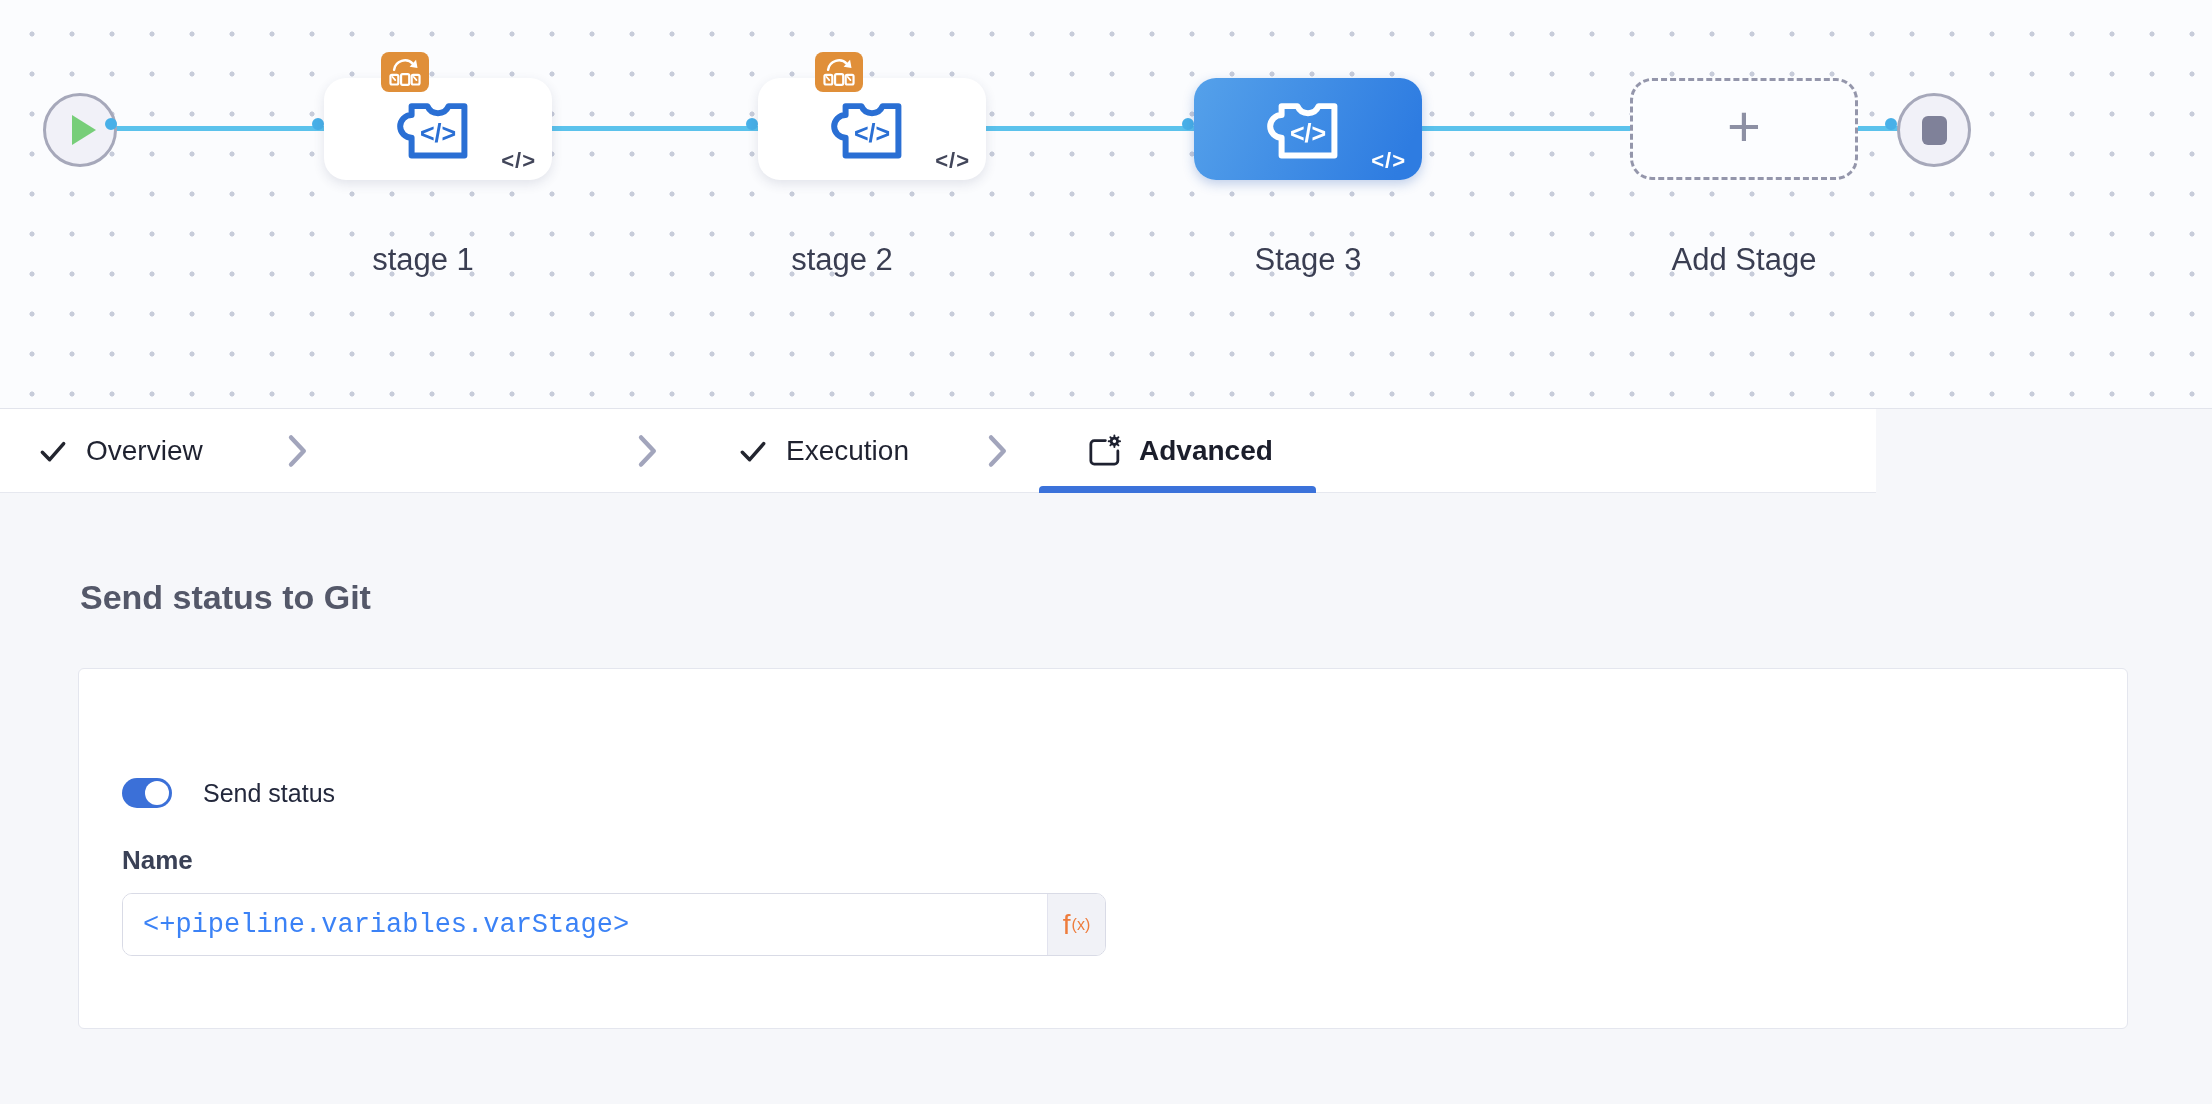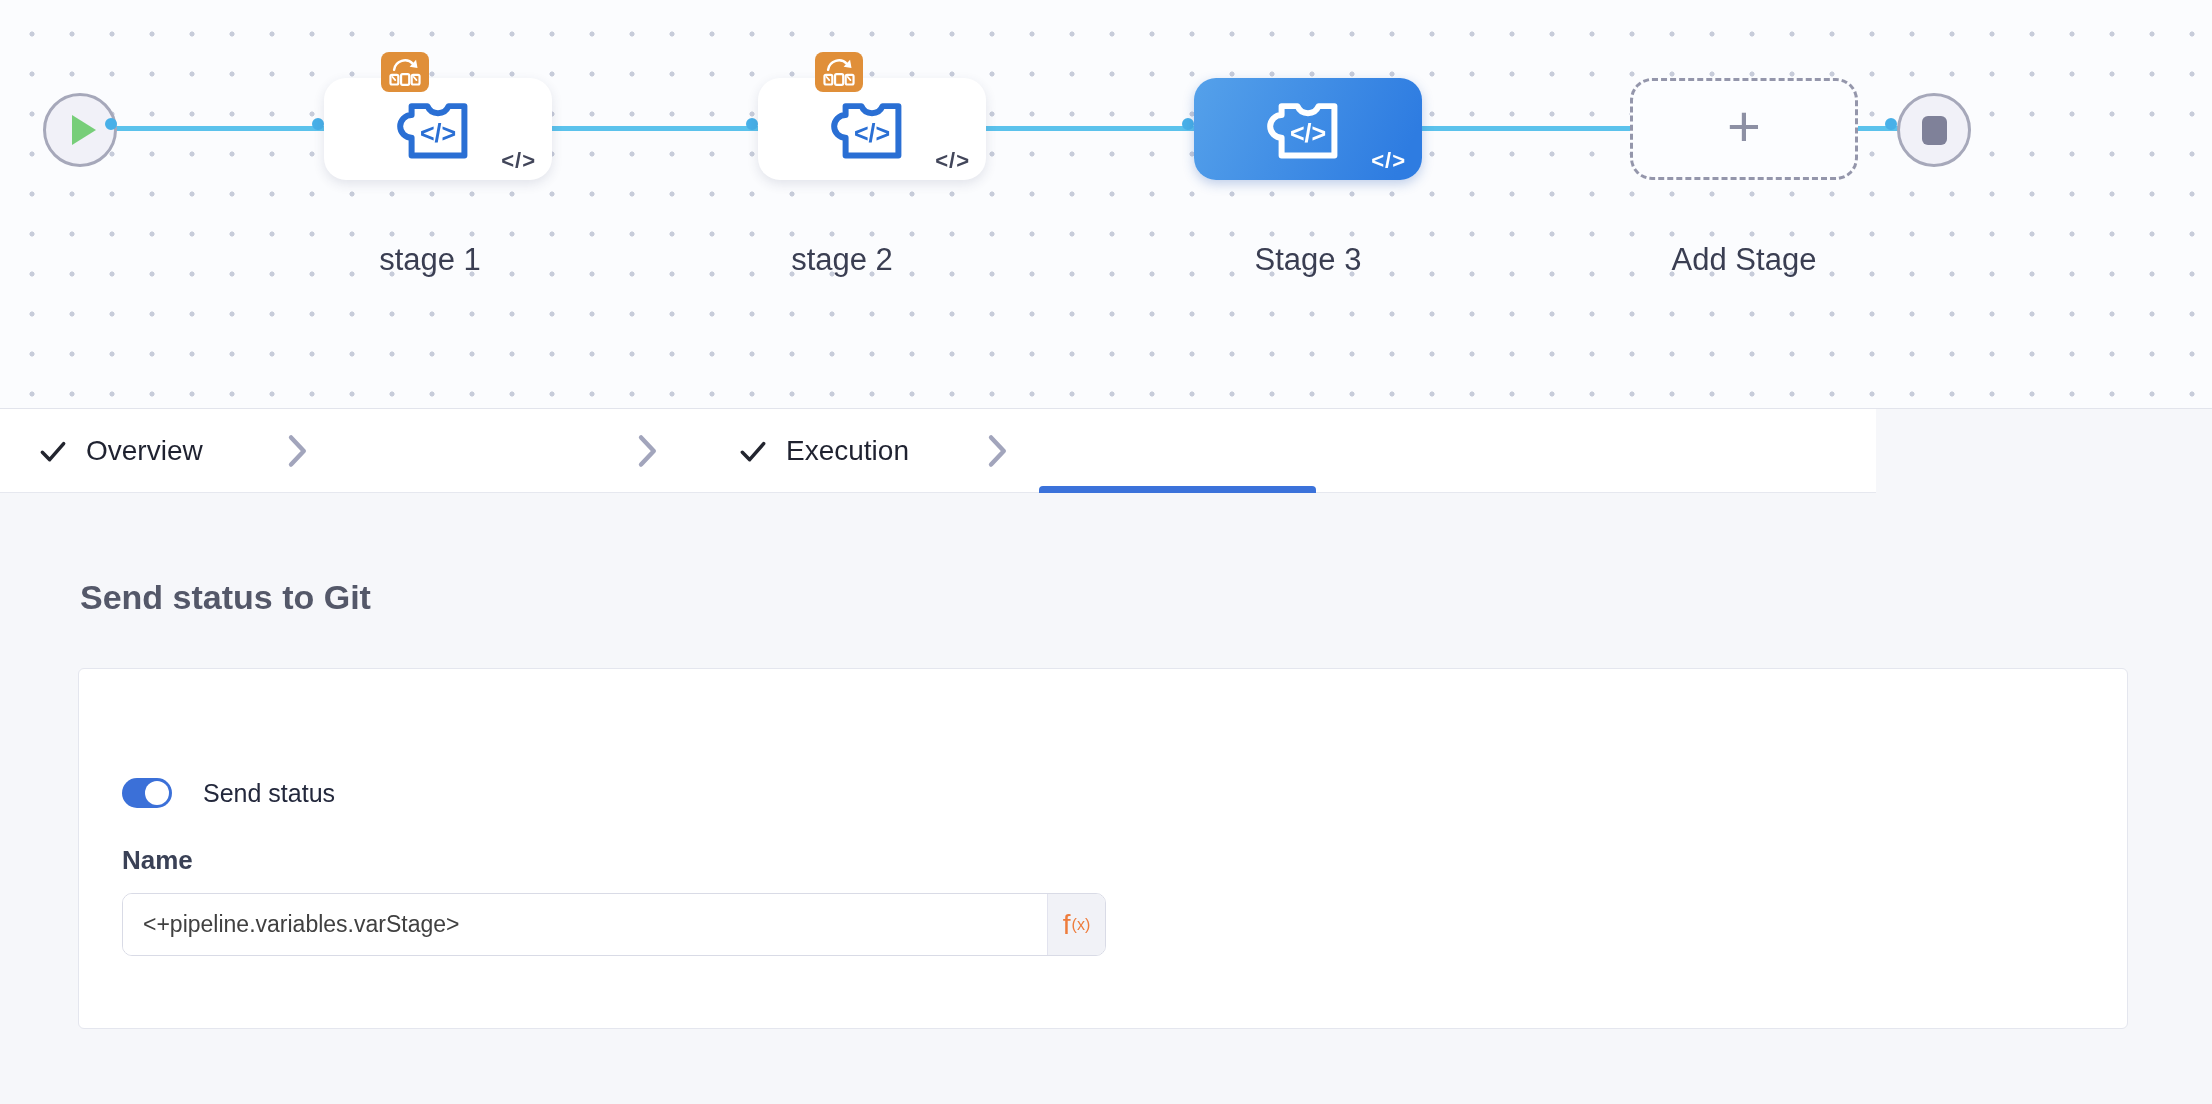--- a/index.html
+++ b/index.html
@@ -72,22 +72,22 @@
 
   .toggle-row { position:absolute; left:43px; top:95px; height:58px; display:flex; align-items:center; gap:31px; }
   .toggle { position:relative; width:50px; height:30px; border-radius:15px; background:#3b70d8; cursor:pointer; }
   .toggle .knob { position:absolute; right:3px; top:3px; width:24px; height:24px;
     background:#fff; border-radius:50%; }
   .toggle-label { font-size:25px; color:#23283c; }
 
   .name-label { position:absolute; left:43px; top:176px; font-size:26px; font-weight:600; color:#3a4156; }
   .input-group { position:absolute; left:43px; top:224px; width:984px; height:63px;
     border:1px solid #d9dbe6; border-radius:10px; background:#fff; display:flex; overflow:hidden; }
-  .name-input { flex:1; border:none; outline:none; padding:0 20px; font-size:23px;
-    color:#404040; font-family:Liberation Sans, sans-serif; background:#fff; }
+  .name-input { flex:1; border:none; outline:none; padding:0 20px; font-size:27px;
+    color:#3b82f6; font-family:Liberation Mono, monospace; background:#fff; }
   .fx-btn { width:58px; background:#f1f2f7; border-left:1px solid #e2e3ee;
     display:flex; align-items:center; justify-content:center; cursor:pointer;
     color:#ee7c3c; font-size:28px; }
   .fx-btn sub { font-size:16px; margin-left:1px; }
 </style>
 </head>
 <body>
 
 <div class="canvas">
   <div class="flow-line"></div>
@@ -156,21 +156,21 @@
   </div>
 
   <div class="add-node">
     <span class="plus-glyph">+</span>
   </div>
 
   <div class="terminal end">
     <div class="stop-sq"></div>
   </div>
 
-  <div class="stage-label" style="left:316px">stage 1</div>
+  <div class="stage-label" style="left:309px">stage 1</div>
   <div class="stage-label" style="left:728px">stage 2</div>
   <div class="stage-label" style="left:1194px">Stage 3</div>
   <div class="stage-label" style="left:1630px">Add Stage</div>
 </div>
 
 <div class="tabbar">
 
   <div class="tab" style="left:37px">
     <svg width="32" height="32" viewBox="0 0 24 24" fill="none" stroke="#23252f" stroke-width="2.6" stroke-linecap="round" stroke-linejoin="round">
       <path d="M4 13 L9.5 18.5 L20 6.5"></path>
@@ -197,20 +197,28 @@
     </svg>
     <span>Execution</span>
   </div>
 
   <span class="tab-chevron" style="left:985px">
     <svg width="24" height="34" viewBox="0 0 14 20" fill="none" stroke="#a2a5bc" stroke-width="2.6" stroke-linecap="round" stroke-linejoin="round">
         <path d="M3.5 2 L11 10 L3.5 18"></path>
       </svg>
   </span>
 
+  <div class="tab active" style="left:1086px">
+    <svg width="36" height="36" viewBox="0 0 26 26" fill="none" stroke="#1e2130" stroke-width="2" stroke-linecap="round">
+      <path d="M23 13 V20 a2.5 2.5 0 0 1 -2.5 2.5 H6 A2.5 2.5 0 0 1 3.5 20 V8 A2.5 2.5 0 0 1 6 5.5 H14"></path>
+      <circle cx="20.5" cy="6" r="2.3"></circle>
+      <path d="M20.5 1.8 v1.5 M20.5 8.7 v1.5 M16.4 6 h1.5 M23.1 6 h1.5 M17.6 3.1 l1 1 M22.4 7.9 l1 1 M23.4 3.1 l-1 1 M18.6 7.9 l-1 1" stroke-width="1.4"></path>
+    </svg>
+    <span>Advanced</span>
+  </div>
 
   <div class="tab-underline"></div>
 </div>
 
 <div class="content">
   <div class="panel-heading">Send status to Git</div>
 
   <div class="card">
 
     <div class="toggle-row">

